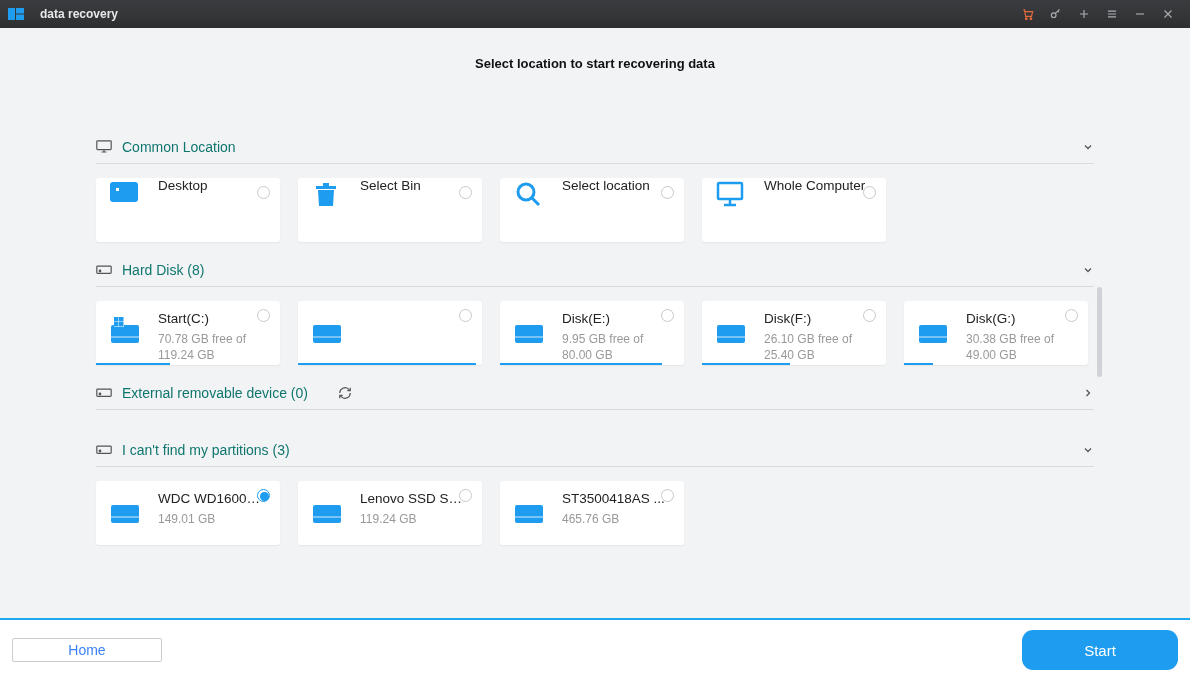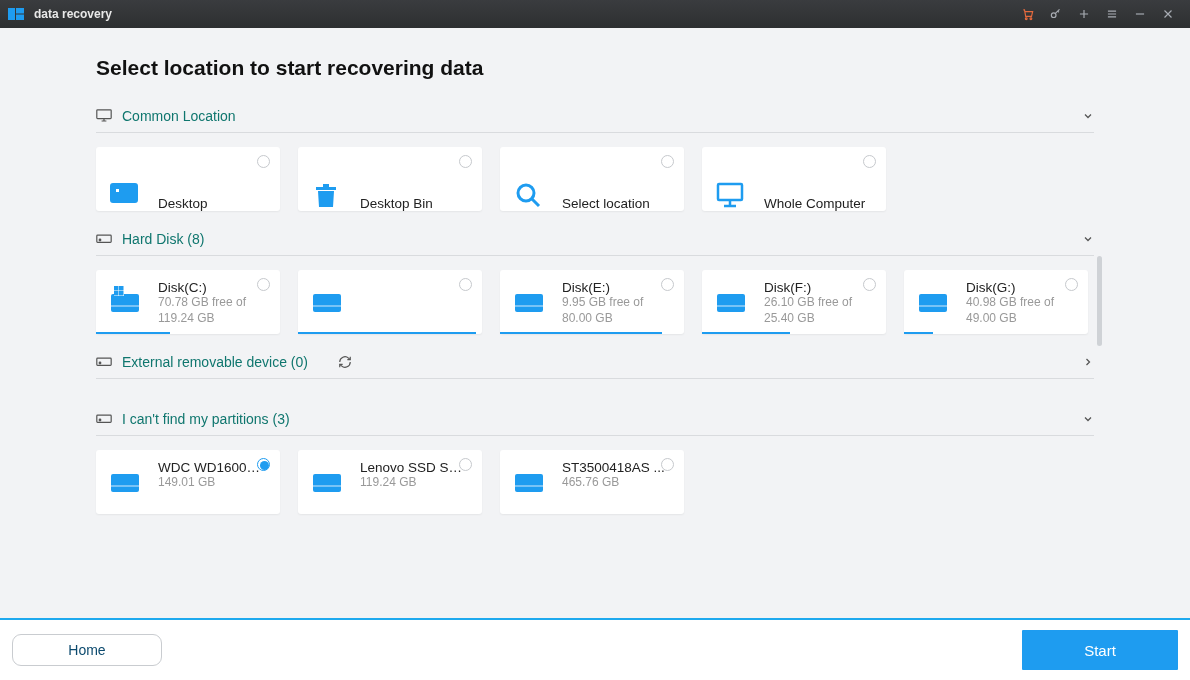--- a/index.html
+++ b/index.html
@@ -1,57 +1,57 @@
 <!DOCTYPE html>
 <html><head>
 <meta charset="utf-8">
 <style>
 * { box-sizing: border-box; margin: 0; padding: 0; font-family: -apple-system, BlinkMacSystemFont, "Segoe UI", Arial, sans-serif; }
 body { width: 1190px; height: 680px; background: #f2f3f5; overflow: hidden; position: relative; }
 
 .titlebar { height: 28px; background: linear-gradient(to bottom, #3a3c3f, #2d2f31); display: flex; align-items: center; padding: 0 8px; color: #e8e8e8; }
-.titlebar .logo { display: flex; align-items: center; gap: 10px; }
+.titlebar .logo { display: flex; align-items: center; gap: 16px; }
 .titlebar .logo-icon { width: 16px; height: 12px; display: inline-block; }
 .titlebar .title { font-size: 12px; font-weight: 600; }
 .titlebar .spacer { flex: 1; }
 .titlebar .win-btn { width: 28px; height: 28px; display: flex; align-items: center; justify-content: center; color: #a8acb3; }
 .titlebar .win-btn.cart { color: #e56a3e; }
 .titlebar .win-btn svg { width: 14px; height: 14px; }
 
 .content { padding: 28px 96px 0; }
-.page-title { font-size: 21px; font-weight: 600; color: #111; margin-bottom: 20px; }
+.page-title { text-align: center; font-size: 13px; font-weight: 600; color: #111; margin-bottom: 60px; }
 
 .section-header { display: flex; align-items: center; gap: 10px; padding: 8px 0; border-bottom: 1px solid #d9dbde; font-size: 14px; color: #0f766e; position: relative; }
 .section-header .sec-icon { width: 16px; height: 14px; color: #555; }
 .section-header .chev { position: absolute; right: 0; color: #555; }
 .section-header .refresh { margin-left: 20px; color: #555; }
 
 .cards { display: flex; gap: 18px; padding: 14px 0 12px; flex-wrap: wrap; position: relative; }
 
-.card { width: 184px; height: 64px; background: #fff; border-radius: 3px; box-shadow: 0 1px 2px rgba(0,0,0,0.06); display: flex; align-items: flex-end; padding: 0 12px; position: relative; cursor: pointer; }
+.card { width: 184px; height: 64px; background: #fff; border-radius: 3px; box-shadow: 0 1px 2px rgba(0,0,0,0.06); display: flex; align-items: flex-start; padding: 0 12px; position: relative; cursor: pointer; }
 .card .c-icon { width: 32px; height: 32px; flex: 0 0 32px; display: flex; align-items: center; justify-content: center; color: #1e9cf0; }
 .card .c-label { margin-left: 18px; font-size: 13.5px; color: #222; }
 .card .radio { position: absolute; top: 8px; right: 10px; width: 13px; height: 13px; border: 1.5px solid #c6c9cd; border-radius: 50%; background: #fff; }
 
 .disk-card { width: 184px; height: 64px; background: #fff; border-radius: 3px; box-shadow: 0 1px 2px rgba(0,0,0,0.06); display: flex; align-items: flex-start; padding: 10px 12px 0; position: relative; cursor: pointer; }
 .disk-card .c-icon { width: 34px; height: 34px; flex: 0 0 34px; display: flex; align-items: center; justify-content: center; color: #1e9cf0; margin-top: 4px; }
 .disk-card .info { margin-left: 16px; overflow: hidden; }
 .disk-card .name { font-size: 13.5px; color: #222; white-space: nowrap; overflow: hidden; text-overflow: ellipsis; max-width: 104px; }
-.disk-card .sub { font-size: 12px; color: #999; line-height: 1.3; white-space: normal; max-width: 104px; }
+.disk-card .sub { font-size: 12px; color: #999; margin-top: 6px; line-height: 1.3; white-space: normal; max-width: 104px; }
 .disk-card .radio { position: absolute; top: 8px; right: 10px; width: 13px; height: 13px; border: 1.5px solid #c6c9cd; border-radius: 50%; background: #fff; }
 .disk-card .radio.selected { border-color: #1e9cf0; }
 .disk-card .radio.selected::after { content: ""; position: absolute; top: 2px; left: 2px; width: 9px; height: 9px; background: #1e9cf0; border-radius: 50%; }
 .disk-card .bar { position: absolute; bottom: 0; left: 0; height: 2px; background: #1e9cf0; }
 
 .hd-row { position: relative; }
 .hd-row .scroll-ind { position: absolute; right: -8px; top: 0; bottom: 0; width: 5px; background: #cfd2d6; border-radius: 3px; }
 
 .bottom-bar { position: absolute; left: 0; right: 0; bottom: 0; height: 62px; border-top: 2px solid #1ea9ee; background: #fff; display: flex; align-items: center; padding: 0 12px; }
-.home-btn { width: 150px; height: 32px; border: 1px solid #c9ccd0; background: #fff; border-radius: 9px; font-size: 14px; color: #0c4a6e; cursor: pointer; }
-.start-btn { width: 156px; height: 40px; background: #1e9cf0; color: #fff; border: none; border-radius: 1px; font-size: 15px; cursor: pointer; margin-left: auto; }
+.home-btn { width: 150px; height: 24px; border: 1px solid #c9ccd0; background: #fff; border-radius: 2px; font-size: 14px; color: #3b82f6; cursor: pointer; }
+.start-btn { width: 156px; height: 40px; background: #1e9cf0; color: #fff; border: none; border-radius: 11px; font-size: 15px; cursor: pointer; margin-left: auto; }
 
 svg { display: block; }
 </style>
 </head>
 <body>
 
 <div class="titlebar">
   <div class="logo">
     <span class="logo-icon">
       <svg viewBox="0 0 16 12">
@@ -128,21 +128,21 @@
       <span class="radio"></span>
     </div>
     <div class="card">
       <span class="c-icon">
         <svg viewBox="0 0 32 32" fill="currentColor">
             <rect x="6" y="8" width="20" height="3"></rect>
             <rect x="13" y="5" width="6" height="3"></rect>
             <path d="M8 12h16l-1 16H9z"></path>
           </svg>
       </span>
-      <span class="c-label">Desktop Bin</span>
+      <span class="c-label">Select Bin</span>
       <span class="radio"></span>
     </div>
     <div class="card">
       <span class="c-icon">
         <svg viewBox="0 0 32 32" fill="none" stroke="currentColor" stroke-width="3">
             <circle cx="14" cy="14" r="8"></circle>
             <path d="M20 20l7 7"></path>
           </svg>
       </span>
       <span class="c-label">Select location</span>
@@ -182,21 +182,21 @@
             <rect x="3" y="10" width="28" height="18" rx="2"></rect>
             <rect x="3" y="21" width="28" height="2" fill="#fff" opacity="0.4"></rect>
             <rect x="6" y="2" width="10" height="10" fill="#fff"></rect>
             <rect x="6" y="2" width="4.5" height="4.5" fill="currentColor"></rect>
             <rect x="11" y="2" width="4.5" height="4.5" fill="currentColor"></rect>
             <rect x="6" y="7" width="4.5" height="4.5" fill="currentColor"></rect>
             <rect x="11" y="7" width="4.5" height="4.5" fill="currentColor"></rect>
           </svg>
       </span>
       <div class="info">
-        <div class="name">Disk(C:)</div>
+        <div class="name">Start(C:)</div>
         <div class="sub">70.78 GB  free of 119.24 GB</div>
       </div>
       <span class="radio"></span>
       <span class="bar" style="width:40%"></span>
     </div>
     <div class="disk-card">
       <span class="c-icon">
         <svg viewBox="0 0 34 34" fill="currentColor">
             <rect x="3" y="10" width="28" height="18" rx="2"></rect>
             <rect x="3" y="21" width="28" height="2" fill="#fff" opacity="0.4"></rect>
@@ -235,21 +235,21 @@
     </div>
     <div class="disk-card">
       <span class="c-icon">
         <svg viewBox="0 0 34 34" fill="currentColor">
             <rect x="3" y="10" width="28" height="18" rx="2"></rect>
             <rect x="3" y="21" width="28" height="2" fill="#fff" opacity="0.4"></rect>
           </svg>
       </span>
       <div class="info">
         <div class="name">Disk(G:)</div>
-        <div class="sub">40.98 GB  free of 49.00 GB</div>
+        <div class="sub">30.38 GB  free of 49.00 GB</div>
       </div>
       <span class="radio"></span>
       <span class="bar" style="width:16%"></span>
     </div>
     <div class="scroll-ind"></div>
   </div>
 
   <div class="section-header">
     <span class="sec-icon">
       <svg viewBox="0 0 20 16" fill="none" stroke="currentColor" stroke-width="1.5">

